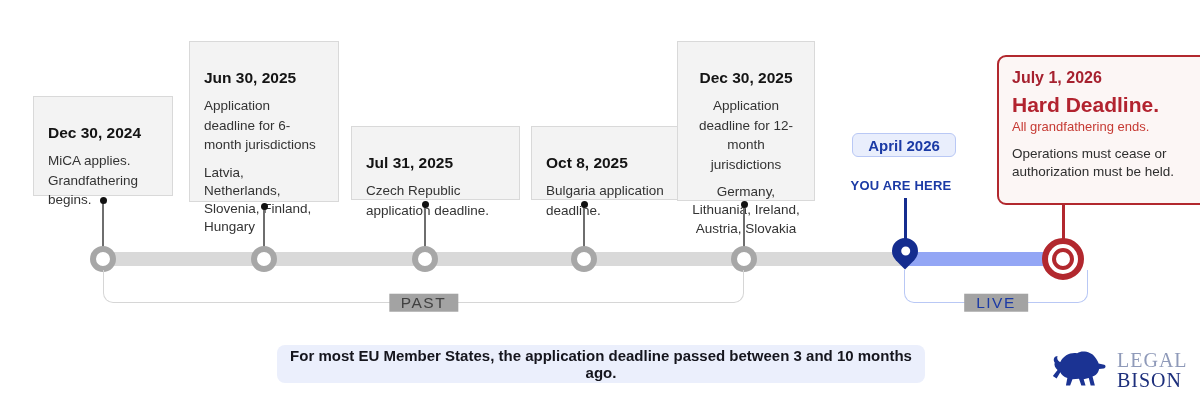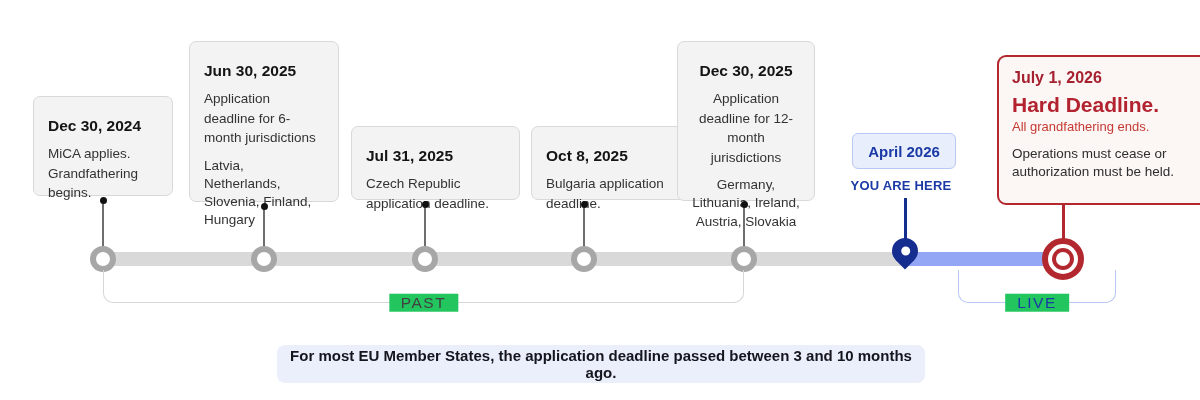--- a/index.html
+++ b/index.html
@@ -6,21 +6,21 @@
   html,body { background:#ffffff; }
   body { font-family:"Liberation Sans", sans-serif; }
   .stage {
     position:relative; width:1200px; height:400px; background:#ffffff;
     overflow:hidden;
   }
 
   
   .card {
     position:absolute; background:#f3f3f3; border:1px solid #d9d9d9;
-    border-radius:7px; padding:20px 14px; color:#2e2e2e;
+    border-radius:0; padding:27px 14px; color:#2e2e2e;
   }
   .card .date { font-size:15.5px; font-weight:bold; color:#141414; margin-bottom:9px; }
   .card .body { font-size:13.5px; line-height:1.45; color:#333333; }
   .card .countries { font-size:13.5px; line-height:1.35; color:#333333; margin-top:9px; }
 
   .card-1 { left:33px;  top:96px;  width:140px; height:100px; }
   .card-2 { left:189px; top:41px;  width:150px; height:161px; }
   .card-3 { left:351px; top:126px; width:169px; height:74px; }
   .card-4 { left:511px; top:126px; width:172px; height:74px;margin-left:20px; }
   .card-5 { left:677px; top:41px;  width:138px; height:160px;text-align:center; }
@@ -31,21 +31,21 @@
     background:#fcf6f5; border:2px solid #b2282e; border-radius:9px;
     padding:12px 13px;
   }
   .hard-card .hd-date { color:#a6212f; font-size:16px; font-weight:bold; }
   .hard-card .hd-title { color:#b2232f; font-size:21px; font-weight:bold; margin-top:6px; }
   .hard-card .hd-sub { color:#c63a33; font-size:13px; margin-top:2px; }
   .hard-card .hd-body { color:#2e2e2e; font-size:13.5px; line-height:1.3; margin-top:11px; }
 
   
   .now-badge {
-    position:absolute; left:852px; top:133px; width:104px; height:36px;
+    position:absolute; left:852px; top:133px; width:104px; height:24px;
     background:#e9eefc; border:1px solid #b9c8f5; border-radius:6px;
     display:flex; align-items:center; justify-content:center;
     color:#1b3aa5; font-size:15px; font-weight:bold;
   }
   .you-are-here {
     position:absolute; left:841px; top:178px; width:120px; text-align:center;
     color:#1b3aa5; font-size:13px; font-weight:bold; letter-spacing:.2px;
   }
 
   
@@ -102,24 +102,24 @@
     background:#ffffff;
   }
 
   
   .bracket {
     position:absolute; top:270px; height:33px;
     border-left:1.5px solid; border-right:1.5px solid; border-bottom:1.5px solid;
     border-radius:0 0 10px 10px;
   }
   .bracket-past { left:103px; width:641px; border-color:#d6d6d6; }
-  .bracket-live { left:958px; width:158px; border-color:#b9c8f5;padding-left:44px; }
+  .bracket-live { left:904px; width:184px; border-color:#b9c8f5;padding-left:44px; }
   .bracket-label {
     position:absolute; bottom:0; left:50%; transform:translate(-50%, 54%);
-    background:#22c55e; padding:0 12px; white-space:nowrap;
+    background:#a3a3a3; padding:0 12px; white-space:nowrap;
     font-size:15.5px; letter-spacing:1.5px;
   }
   .bracket-past .bracket-label { color:#414141; }
   .bracket-live .bracket-label { color:#1b3aa5; }
 
   
   .note {
     position:absolute; left:277px; top:345px; width:648px; height:38px;
     background:#ebeffc; border-radius:8px;
     display:flex; align-items:center; justify-content:center;
@@ -200,14 +200,23 @@
 
   <div class="bracket bracket-past">
     <span class="bracket-label">PAST</span>
   </div>
   <div class="bracket bracket-live">
     <span class="bracket-label">LIVE</span>
   </div>
 
   <div class="note">For most EU Member States, the application deadline passed between 3 and 10 months ago.</div>
 
+  <div class="logo">
+    <svg viewBox="0 0 130 90">
+      <path fill="#1b3393" d="M12 28 C9 21 13 15 19 15 C17 21 20 26 25 28 C31 13 49 6 61 9 C72 2 91 6 99 17 C103 22 106 27 107 31 L119 34 C123 35 123 41 118 42 L108 43 C107 51 101 57 94 59 L99 78 L90 78 L86 62 L75 65 L79 78 L70 78 L65 64 L51 65 L46 78 L37 78 L40 62 C32 60 27 55 25 50 L17 63 L9 58 L19 45 C14 41 11 34 13 29 Z"></path>
+    </svg>
+    <div class="logo-text">
+      <div class="l1">LEGAL</div>
+      <div class="l2">BISON</div>
+    </div>
+  </div>
 
 </div>
 
 </body></html>

